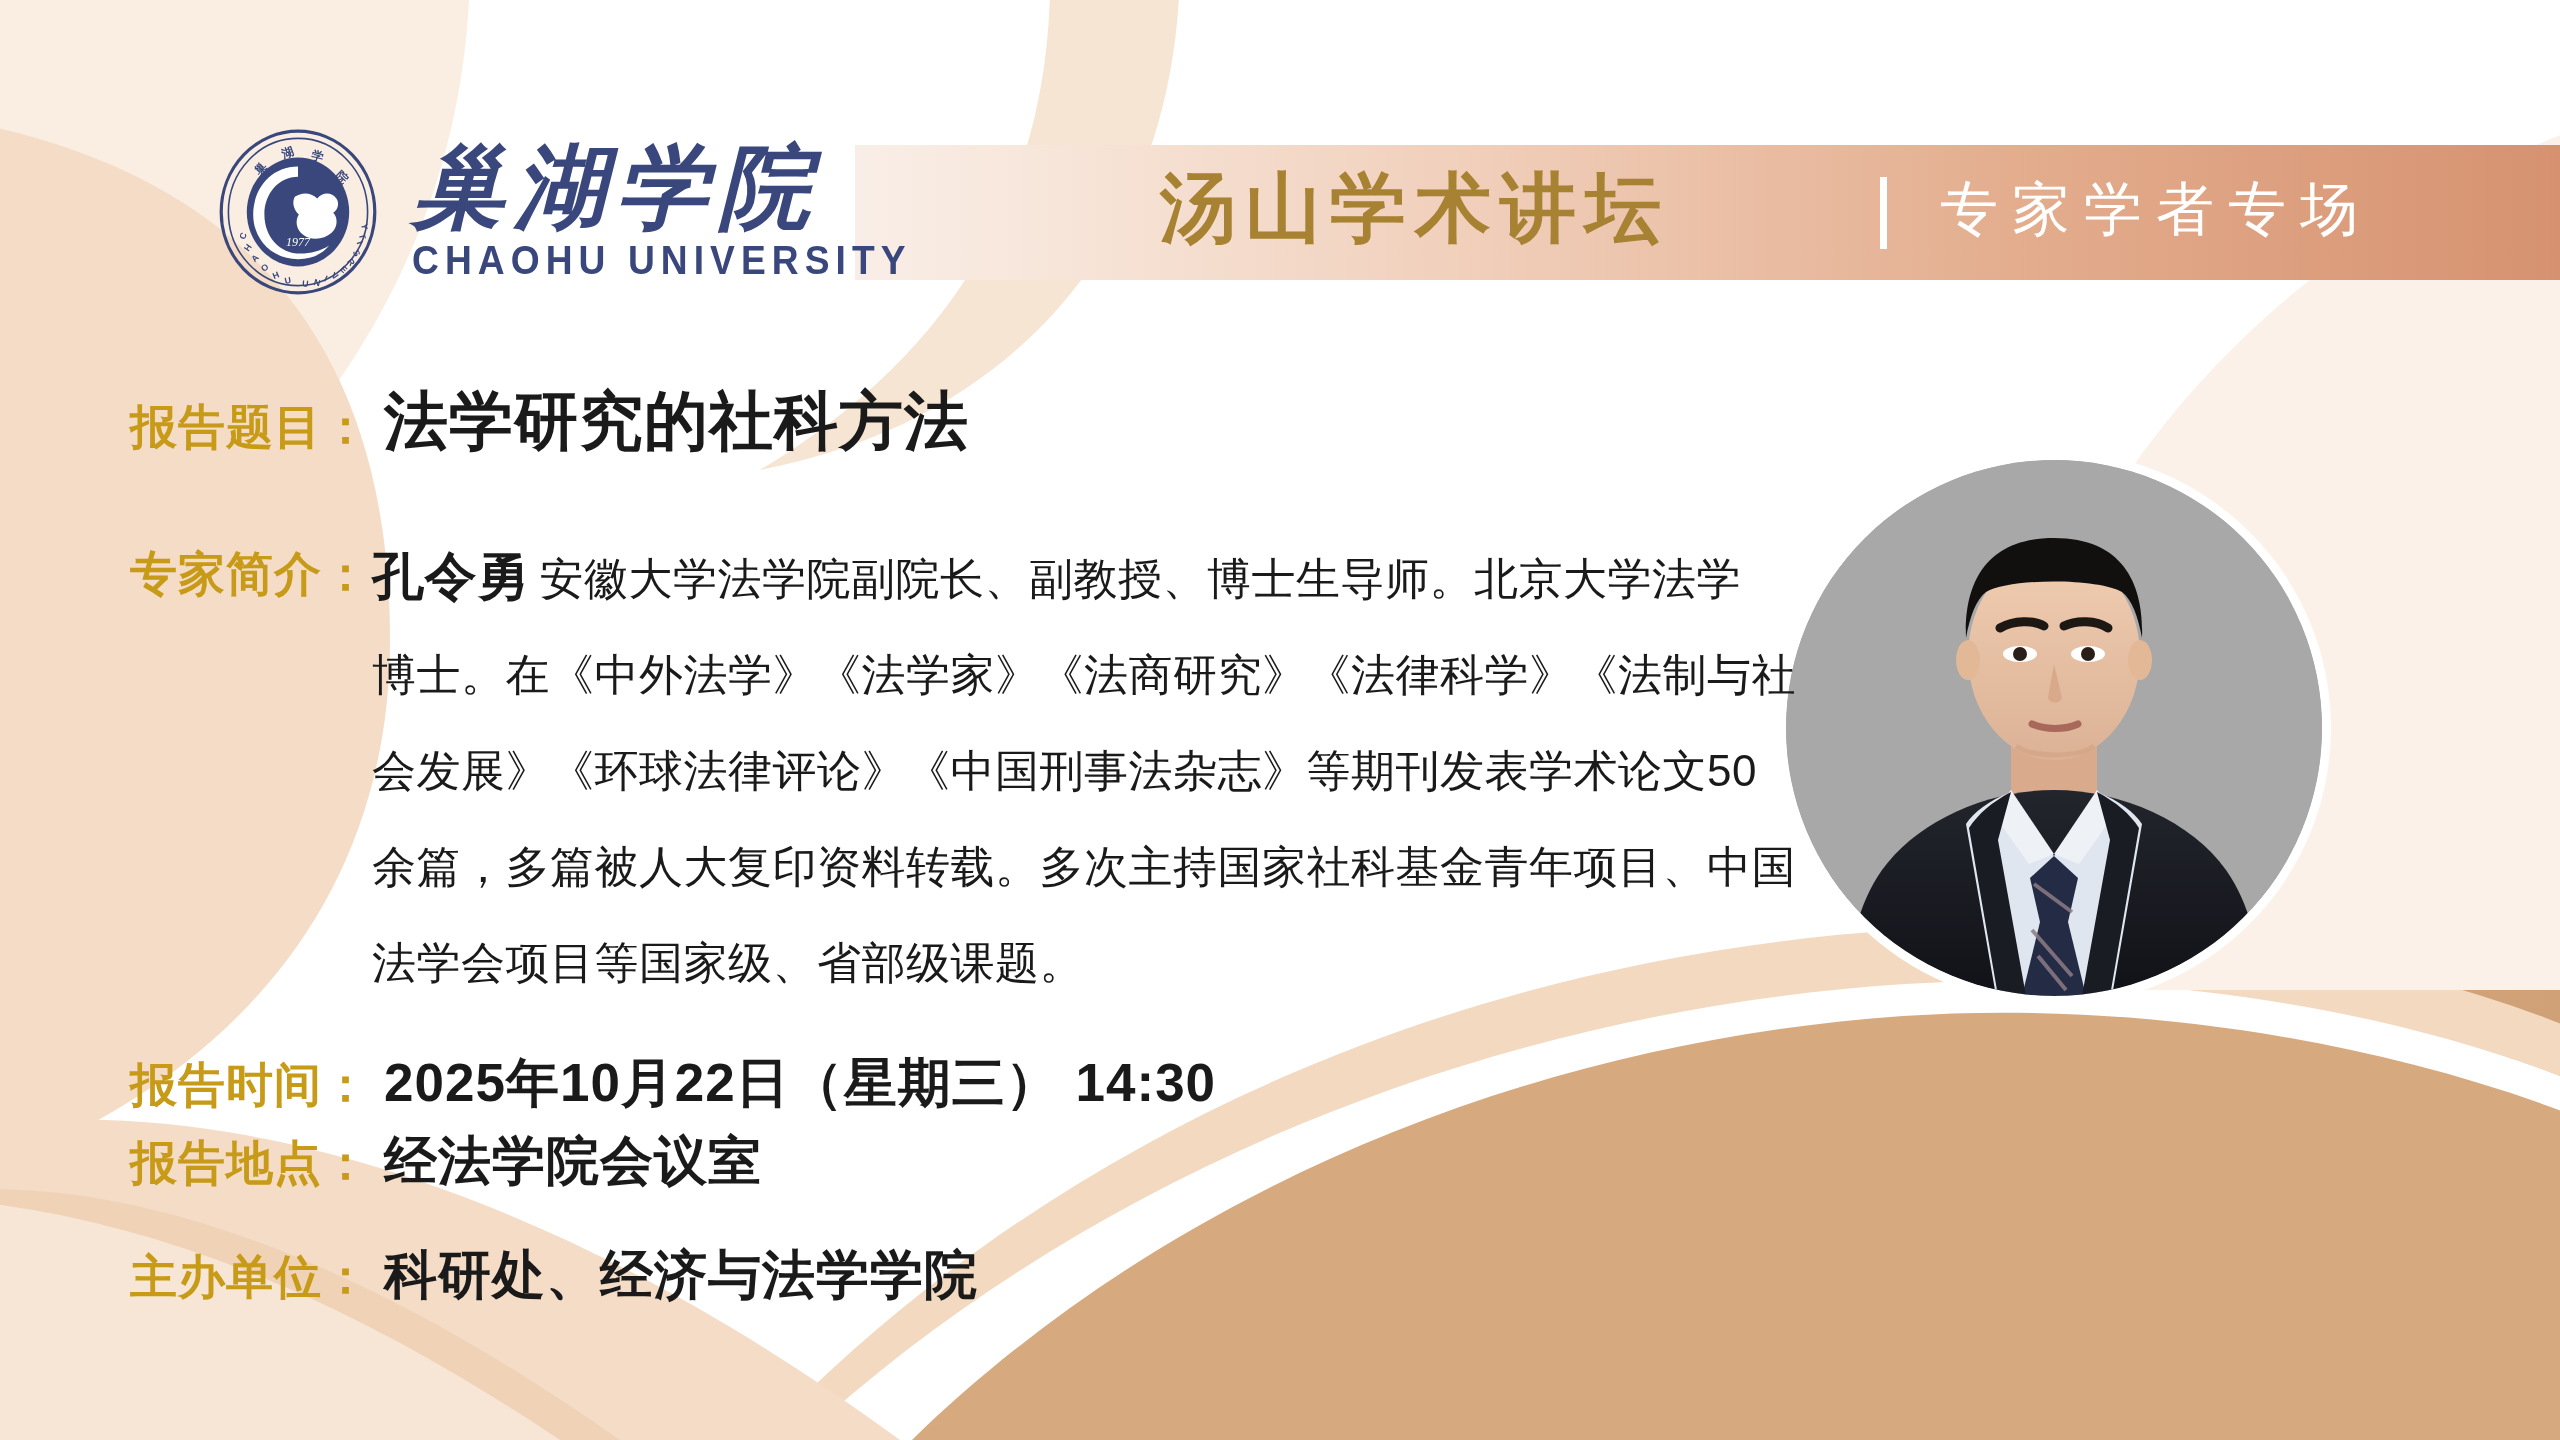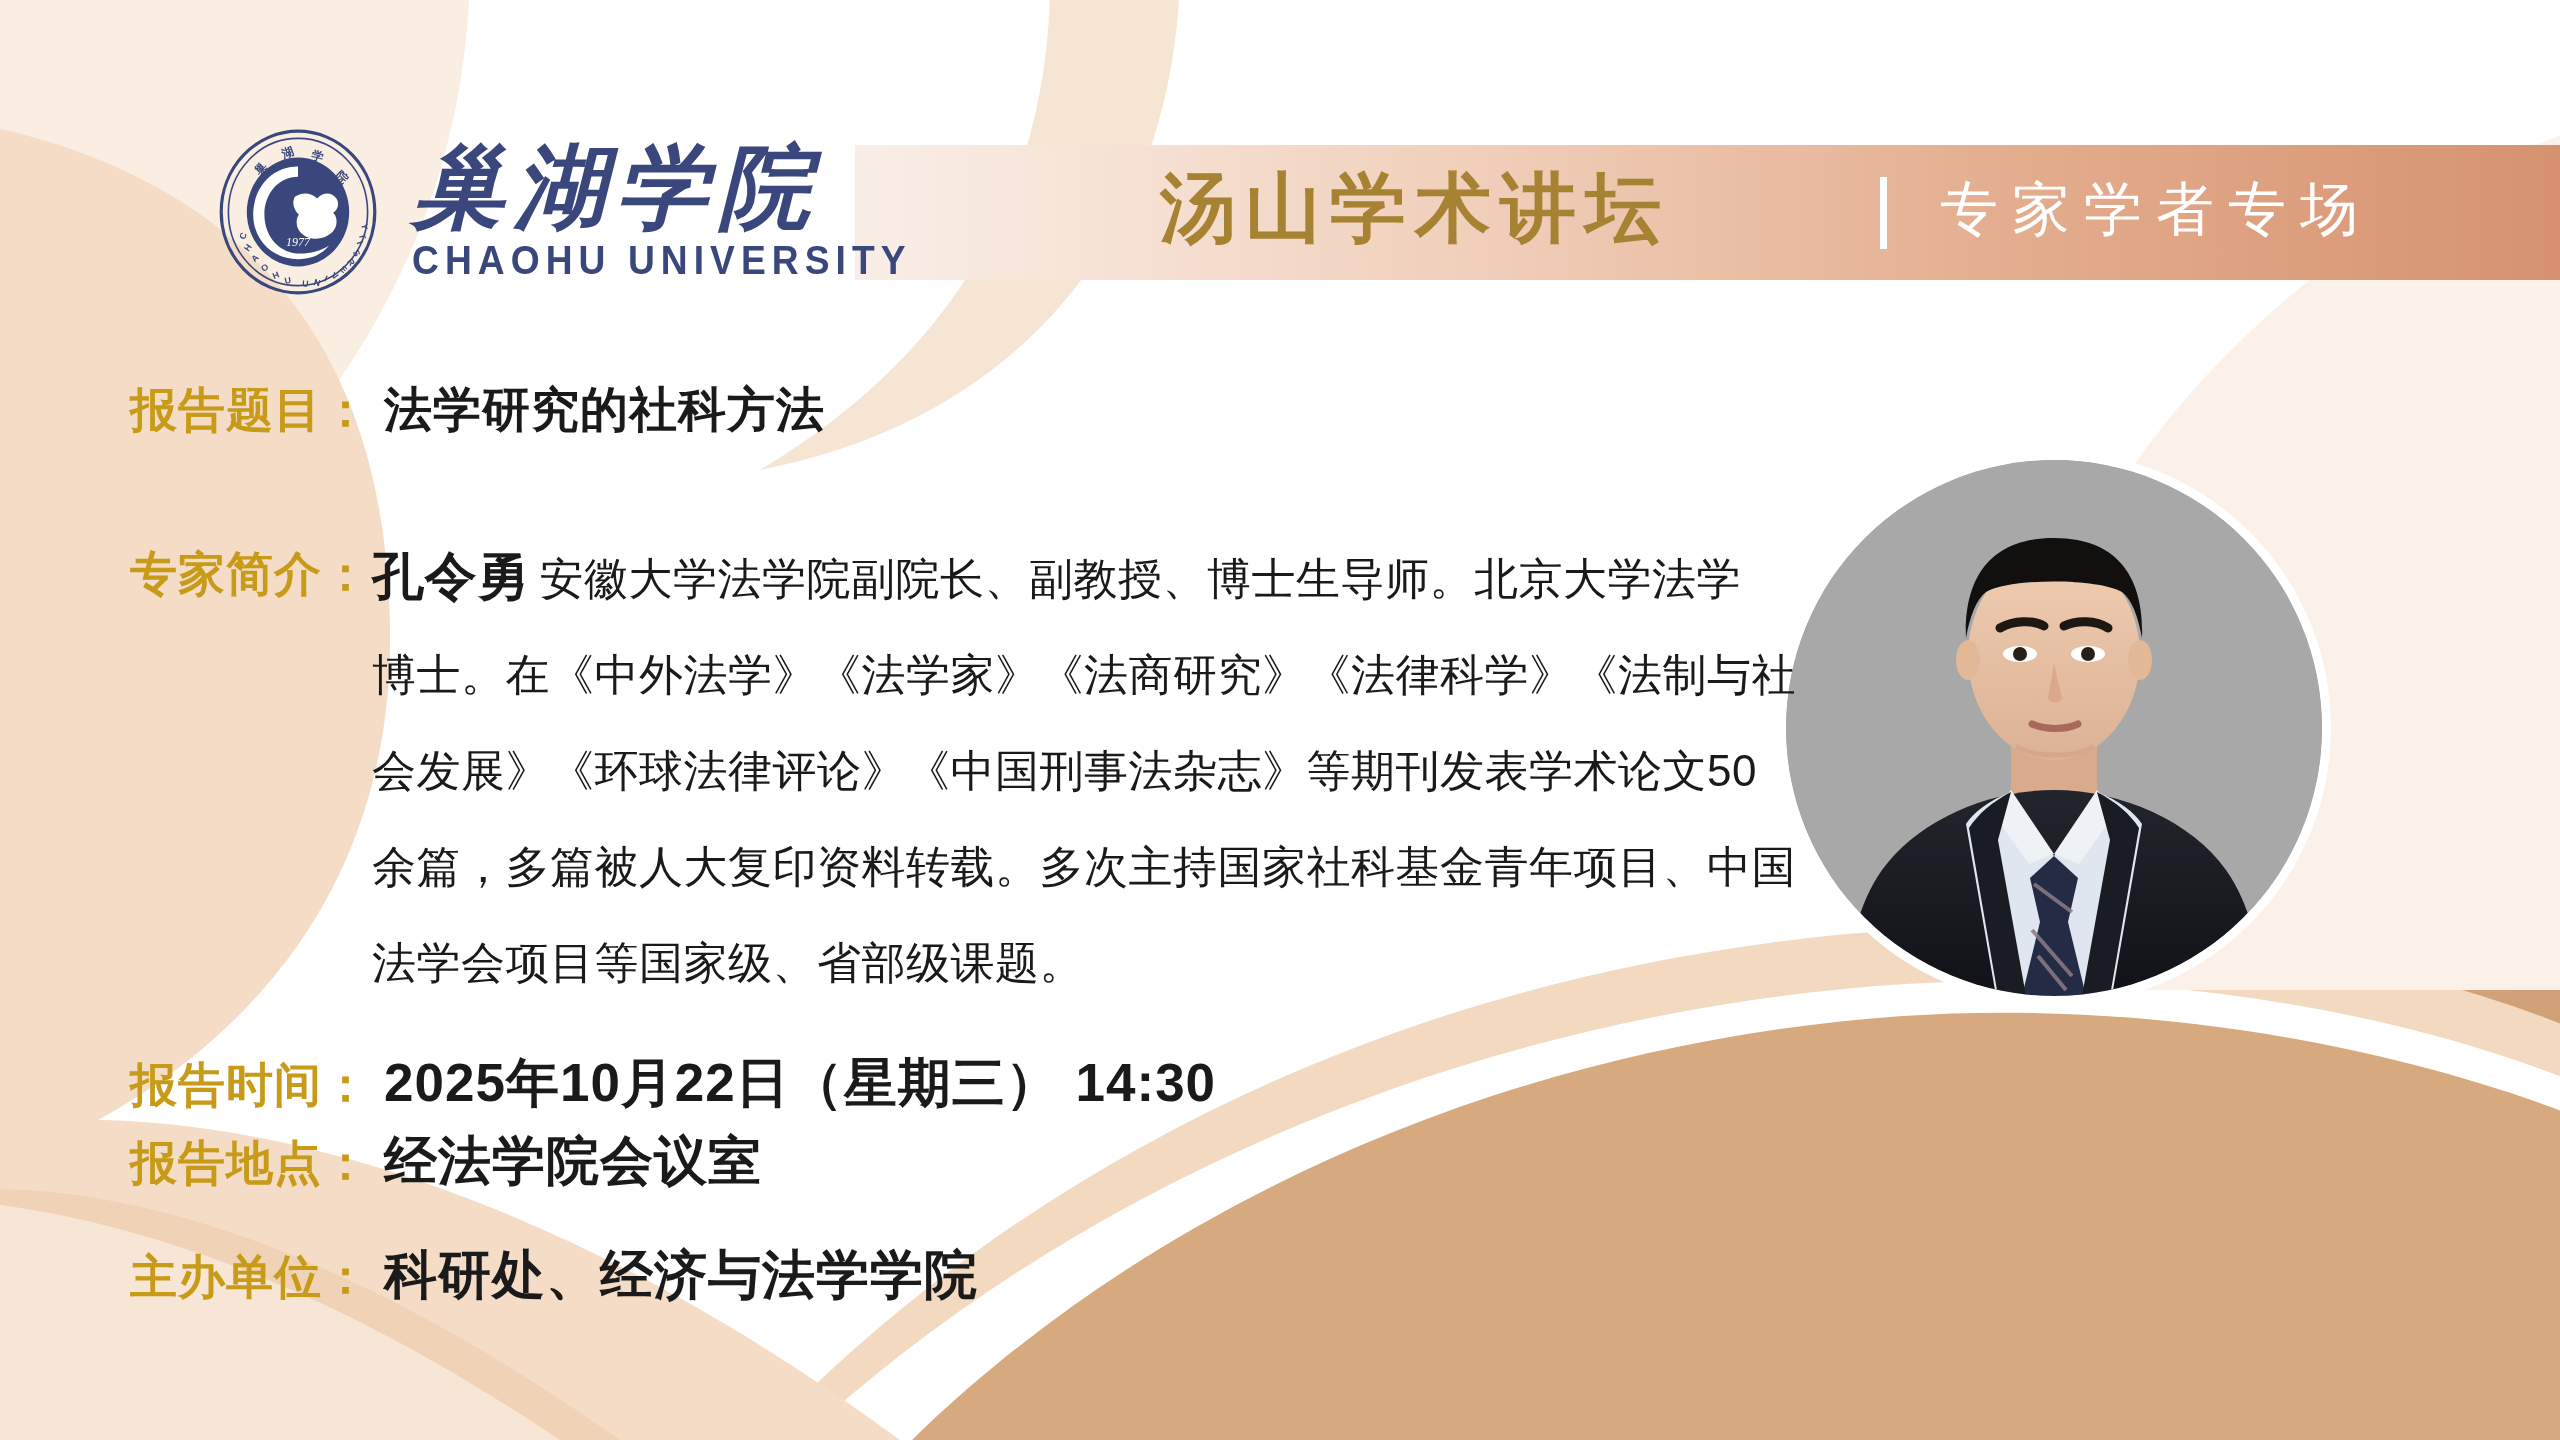--- a/index.html
+++ b/index.html
@@ -66,21 +66,21 @@
   .label{
     color:#c79a18;font-weight:bold;font-size:47px;letter-spacing:1px;
     font-family:"Liberation Sans","DejaVu Sans",sans-serif;
   }
   .value{
     color:#1a1a1a;font-weight:bold;font-size:53px;letter-spacing:1px;
     font-family:"Liberation Sans","DejaVu Sans",sans-serif;
   }
 
   #row-title{left:130px;top:370px;}
-  #row-title .value{font-size:48px;margin-left:14px;}
+  #row-title .value{font-size:64px;margin-left:14px;}
 
   #row-bio{left:130px;top:528px;margin-top:14px;}
   #row-bio .label{line-height:1;}
 
   .bio-block{position:absolute;left:372px;top:520px;width:1400px;z-index:7;}
   .bio-line{
     font-family:"Liberation Sans","DejaVu Sans",sans-serif;
     font-size:44px;line-height:96px;color:#1a1a1a;white-space:nowrap;letter-spacing:0.5px;
   }
   .bio-name{font-weight:bold;font-size:52px;margin-right:10px;}

